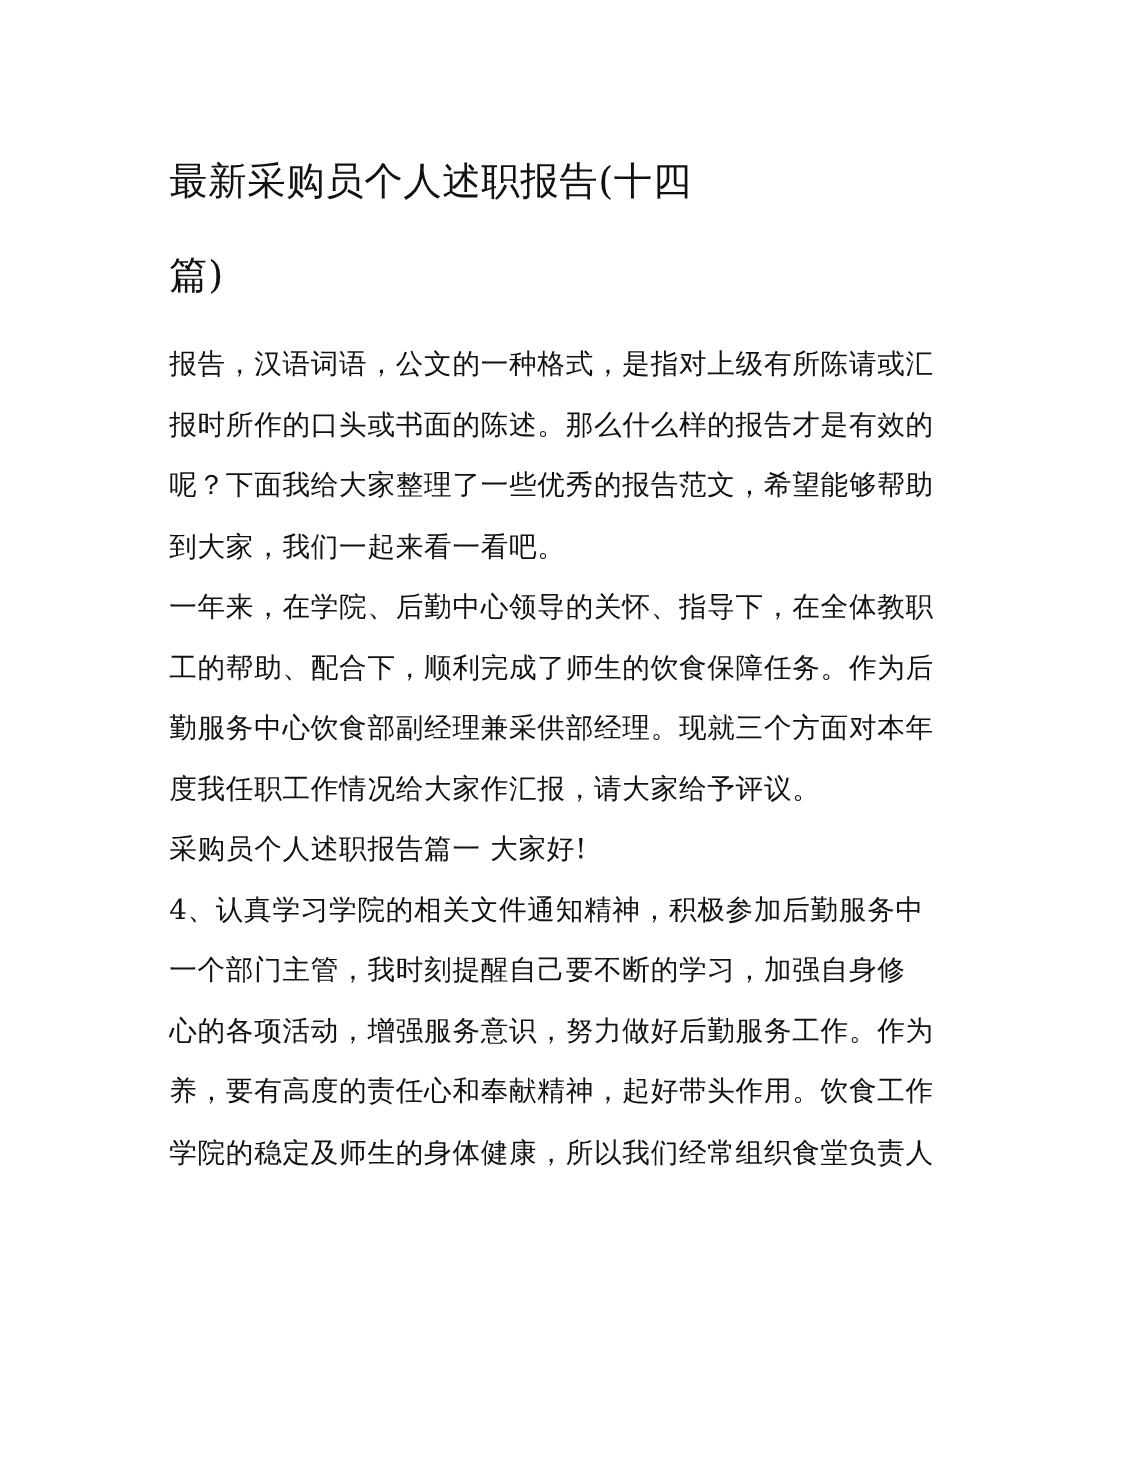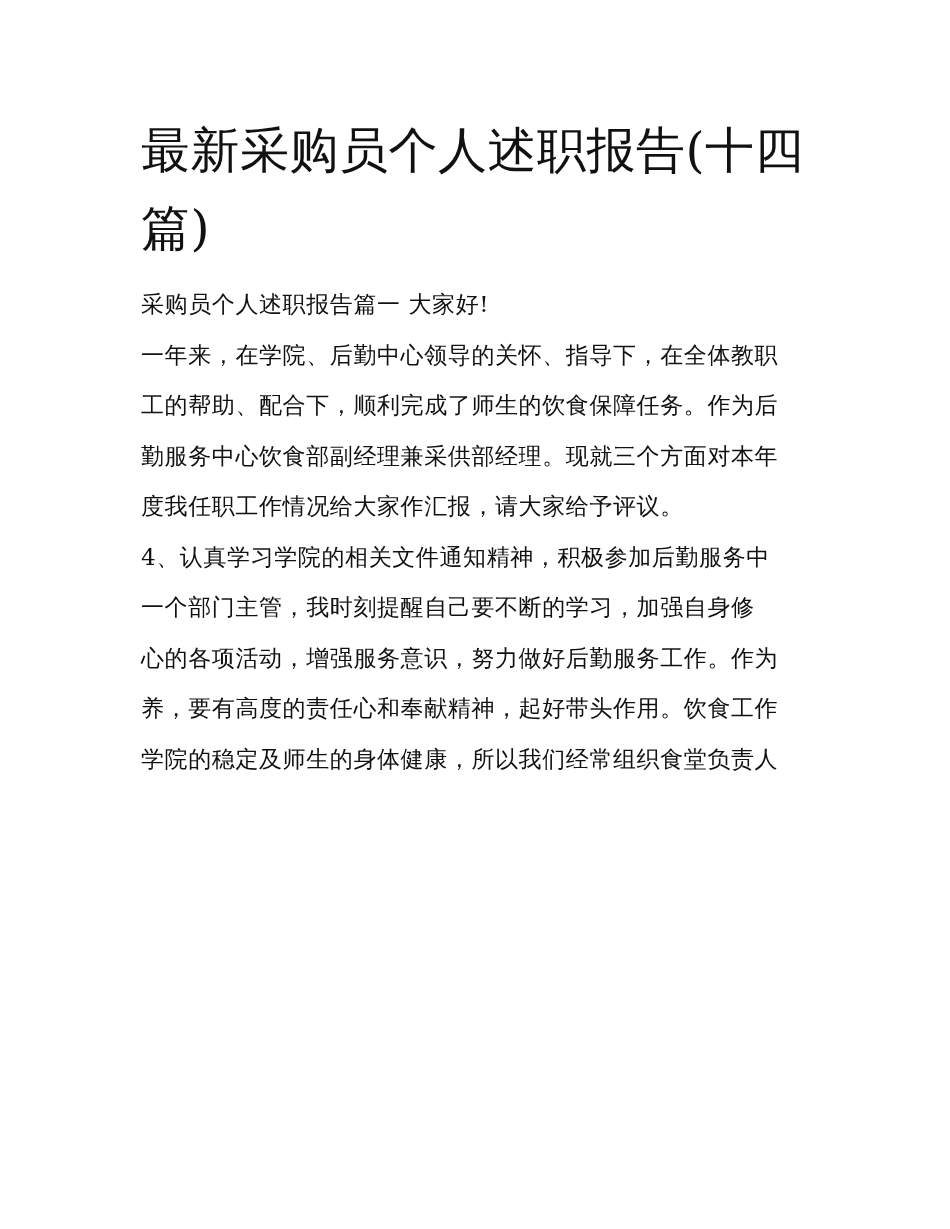--- a/index.html
+++ b/index.html
@@ -16,21 +16,21 @@
       font-family: "DejaVu Serif", "Liberation Serif", serif;
     }
     .page {
       position: absolute;
       left: 141px;
       top: 112px;
       width: 680px;
     }
     .title {
       margin: 0;
-      font-size: 49px;
+      font-size: 32px;
       font-weight: normal;
       line-height: 78px;
       letter-spacing: 0.5px;
       word-break: break-all;
       width: 680px;
     }
     .body {
       position: absolute;
       left: 141px;
       top: 279px;
@@ -50,27 +50,33 @@
 
 <div class="page">
   <h1 class="title">
     <span>最新采购员个人述职报告(十四</span><br>
     <span>篇)</span>
   </h1>
 </div>
 
 <div class="body">
   <div>
-    <span class="line">采购员个人述职报告篇一 大家好!</span>
+    <span class="line">报告，汉语词语，公文的一种格式，是指对上级有所陈请或汇</span>
+    <span class="line">报时所作的口头或书面的陈述。那么什么样的报告才是有效的</span>
+    <span class="line">呢？下面我给大家整理了一些优秀的报告范文，希望能够帮助</span>
+    <span class="line">到大家，我们一起来看一看吧。</span>
   </div>
   <div>
     <span class="line">一年来，在学院、后勤中心领导的关怀、指导下，在全体教职</span>
     <span class="line">工的帮助、配合下，顺利完成了师生的饮食保障任务。作为后</span>
     <span class="line">勤服务中心饮食部副经理兼采供部经理。现就三个方面对本年</span>
     <span class="line">度我任职工作情况给大家作汇报，请大家给予评议。</span>
+  </div>
+  <div>
+    <span class="line">采购员个人述职报告篇一 大家好!</span>
   </div>
   <div>
     <span class="line">4、认真学习学院的相关文件通知精神，积极参加后勤服务中</span>
     <span class="line">一个部门主管，我时刻提醒自己要不断的学习，加强自身修</span>
     <span class="line">心的各项活动，增强服务意识，努力做好后勤服务工作。作为</span>
     <span class="line">养，要有高度的责任心和奉献精神，起好带头作用。饮食工作</span>
   </div>
   <div>
     <span class="line">学院的稳定及师生的身体健康，所以我们经常组织食堂负责人</span>
   </div>

